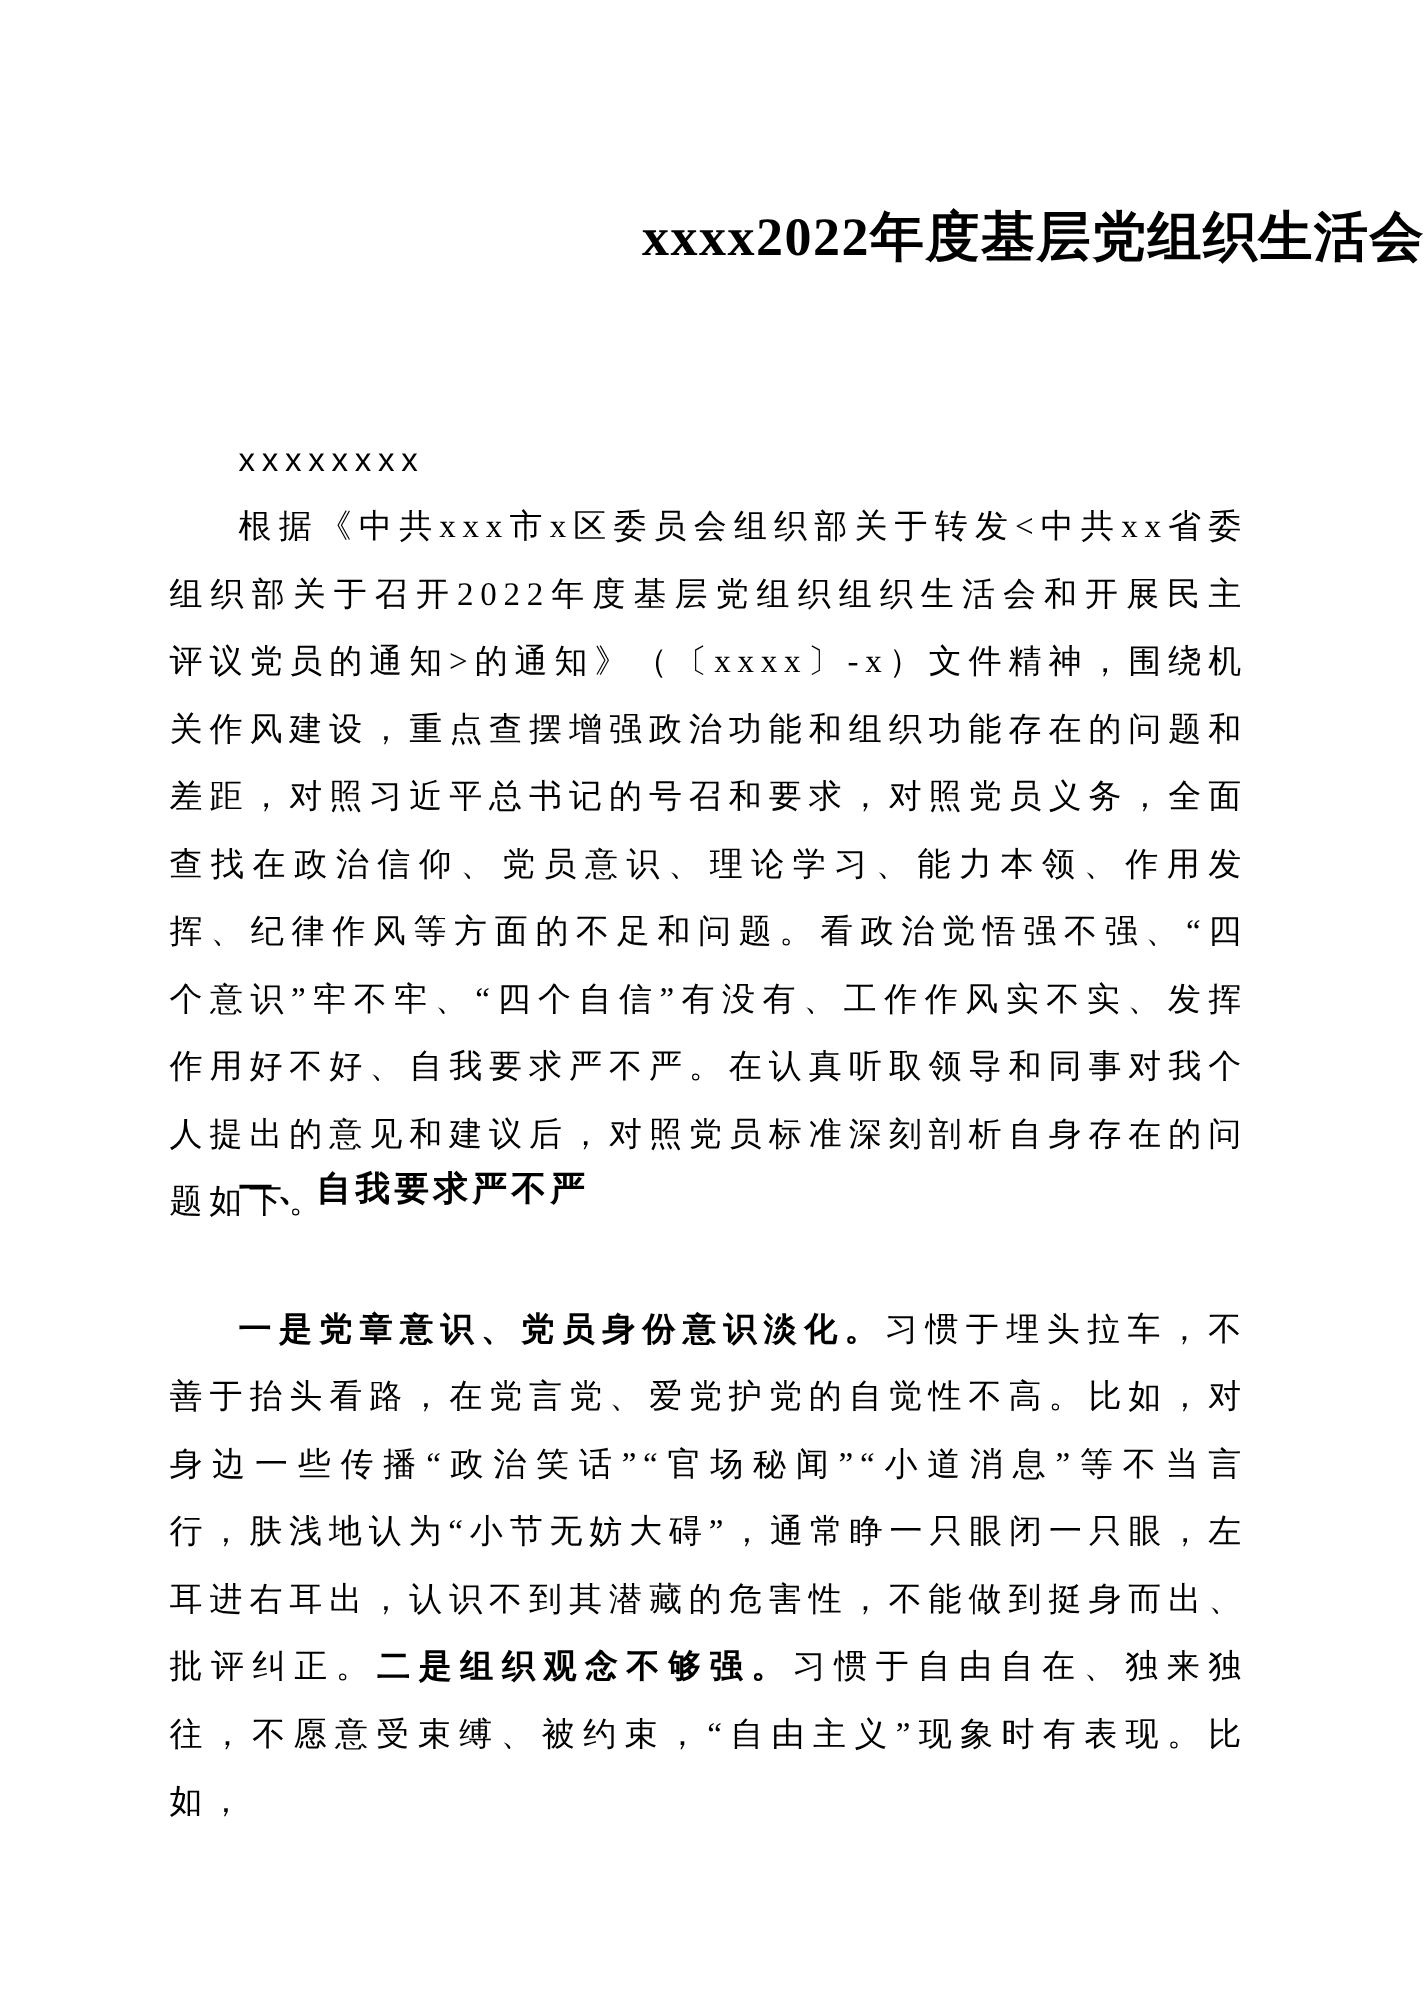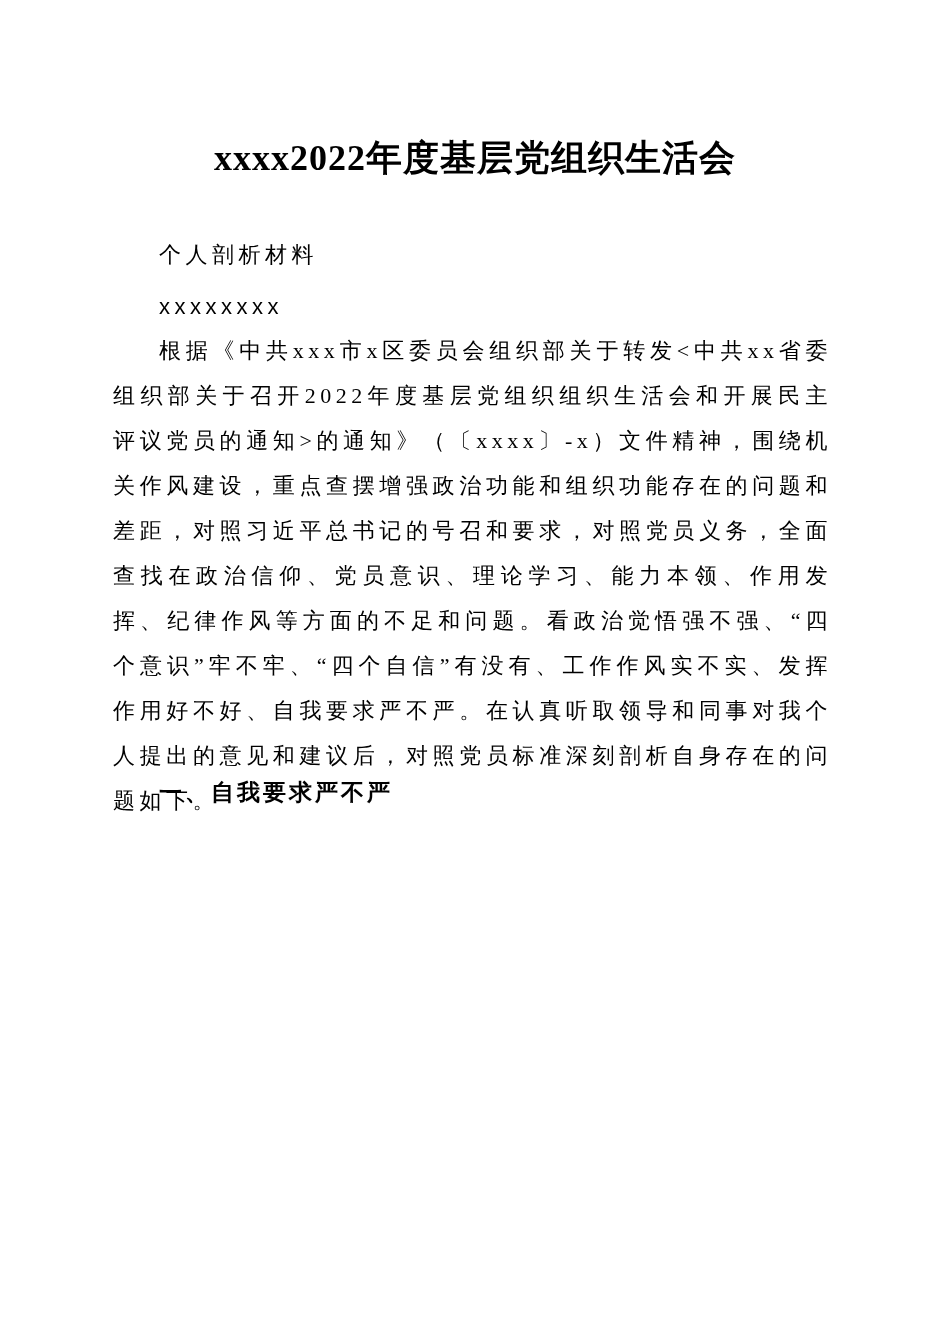--- a/index.html
+++ b/index.html
@@ -15,21 +15,21 @@
     color: #000000;
     overflow: hidden;
     font-family: "Liberation Serif", serif;
   }
   .doc-title {
     position: absolute;
     top: 133px;
     left: 0;
     width: 950px;
     margin: 0;
-    text-align: center;
+    text-align: right;
     font-family: "Liberation Serif", serif;
     font-weight: bold;
     font-size: 36px;
     line-height: 50px;
     letter-spacing: 1px;
     white-space: nowrap;
   }
   .block {
     position: absolute;
     left: 113px;
@@ -66,23 +66,23 @@
   .para-analysis { top: 863px; }
   .para-analysis b { font-weight: bold; }
 </style>
 </head>
 <body>
 
 <div class="page">
 
   <h1 class="doc-title">xxxx2022年度基层党组织生活会</h1>
 
-  <p class="block meta-line-1">个人剖析材料</p>
 
   <p class="block meta-line-2">xxxxxxxx</p>
 
   <p class="block para para-intro">根据《中共xxx市x区委员会组织部关于转发&lt;中共xx省委组织部关于召开2022年度基层党组织组织生活会和开展民主评议党员的通知&gt;的通知》（〔xxxx〕-x）文件精神，围绕机关作风建设，重点查摆增强政治功能和组织功能存在的问题和差距，对照习近平总书记的号召和要求，对照党员义务，全面查找在政治信仰、党员意识、理论学习、能力本领、作用发挥、纪律作风等方面的不足和问题。看政治觉悟强不强、“四个意识”牢不牢、“四个自信”有没有、工作作风实不实、发挥作用好不好、自我要求严不严。在认真听取领导和同事对我个人提出的意见和建议后，对照党员标准深刻剖析自身存在的问题如下。</p>
 
   <h2 class="block heading-section">一、自我要求严不严</h2>
 
 
+  <p class="block para para-analysis"><b>一是党章意识、党员身份意识淡化。</b><span>习惯于埋头拉车，不善于抬头看路，在党言党、爱党护党的自觉性不高。比如，对身边一些传播“政治笑话”“官场秘闻”“小道消息”等不当言行，肤浅地认为“小节无妨大碍”，通常睁一只眼闭一只眼，左耳进右耳出，认识不到其潜藏的危害性，不能做到挺身而出、批评纠正。</span><b>二是组织观念不够强。</b><span>习惯于自由自在、独来独往，不愿意受束缚、被约束，“自由主义”现象时有表现。比如，</span></p>
 
 </div>
 
 </body></html>

